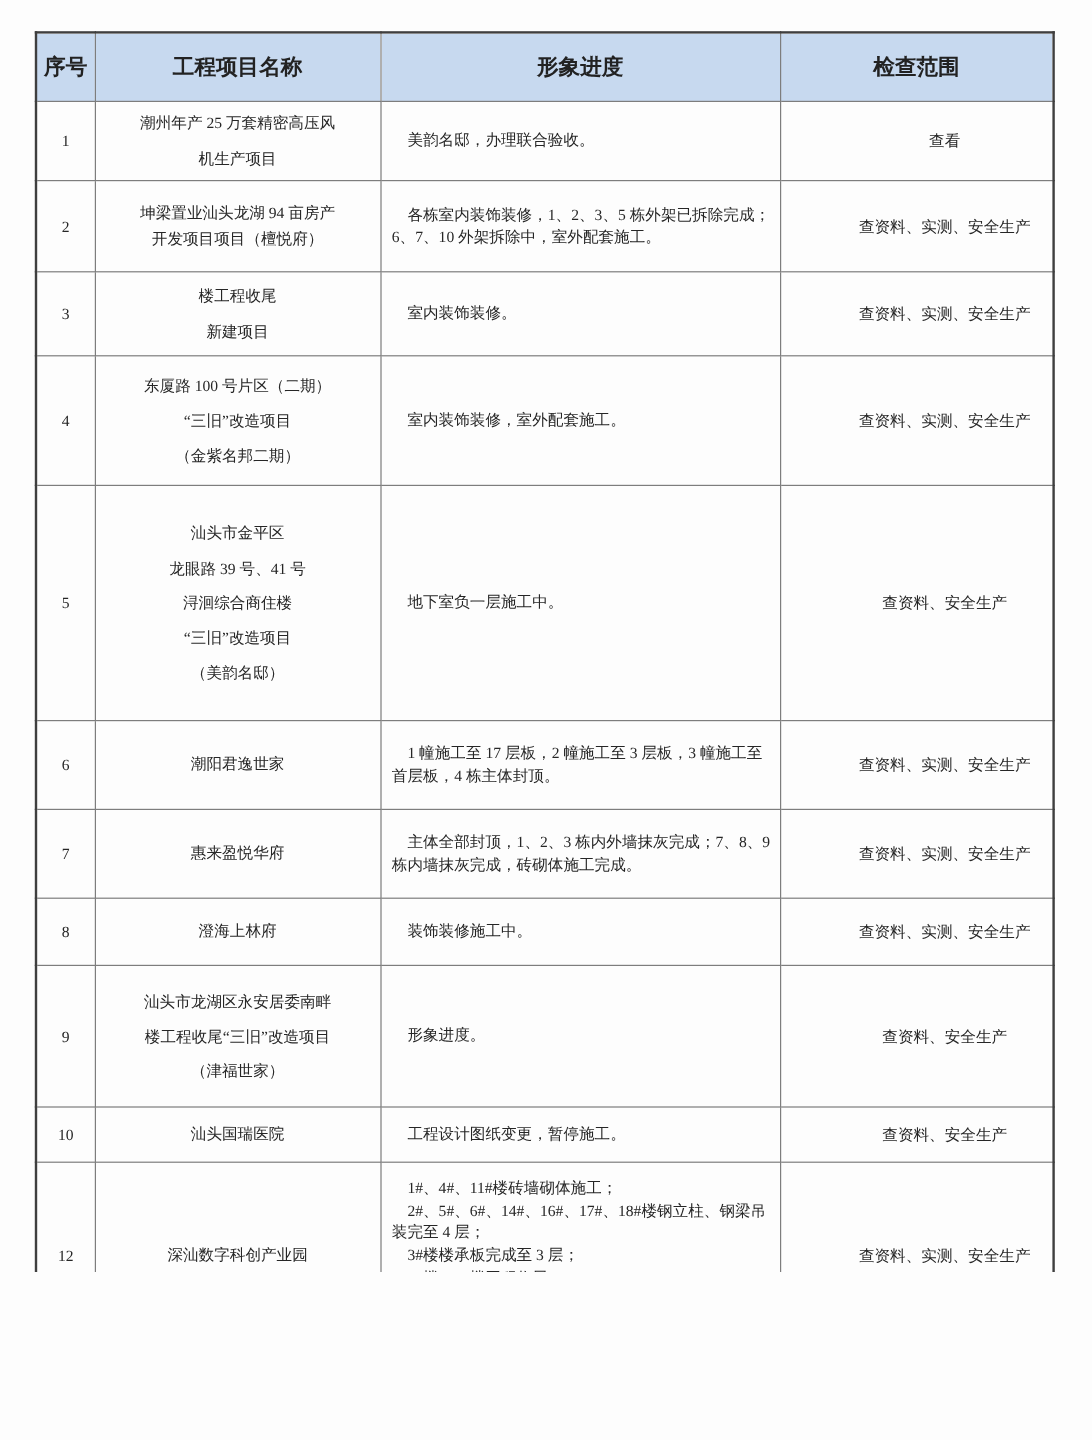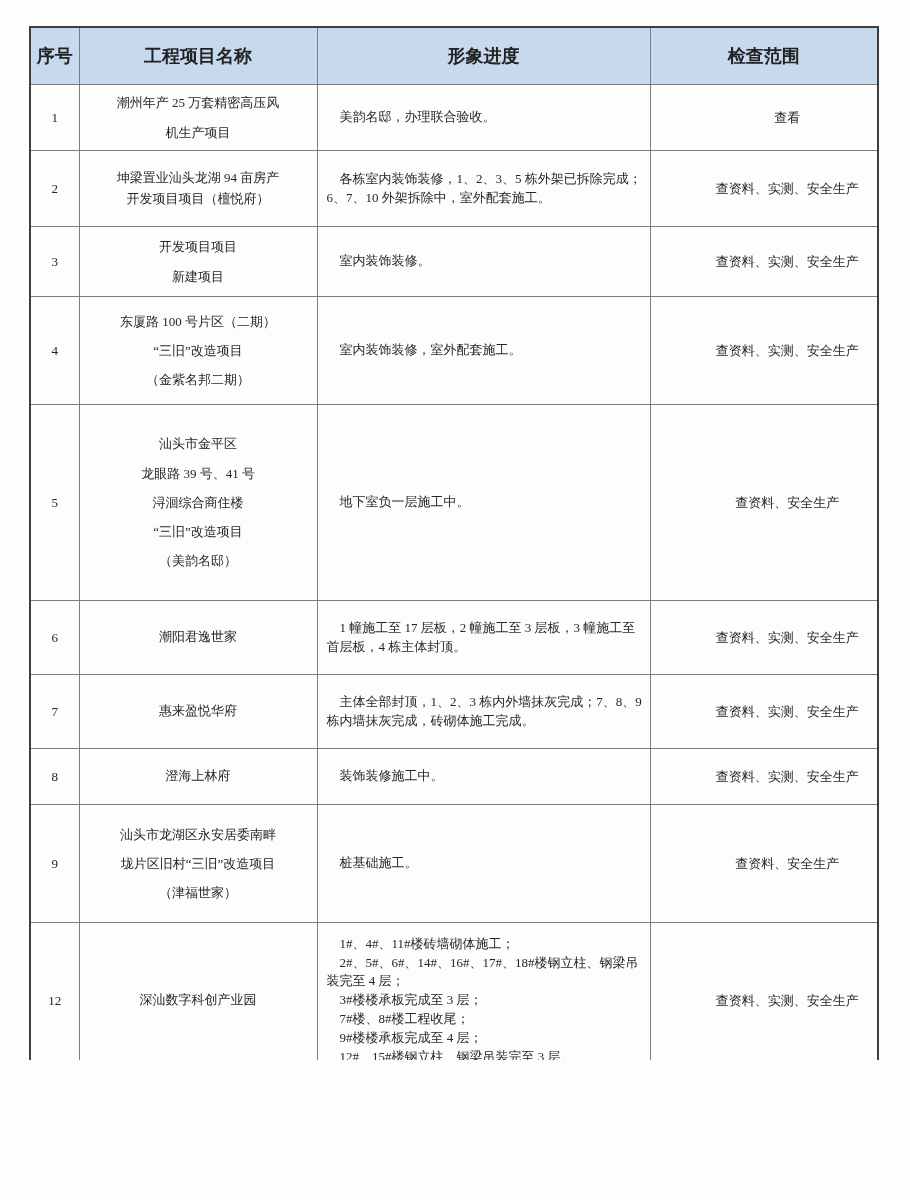--- a/index.html
+++ b/index.html
@@ -74,21 +74,21 @@
     <tr style="height:76px">
       <td class="c-num">2</td>
       <td class="c-name">坤梁置业汕头龙湖 94 亩房产
 开发项目项目（檀悦府）</td>
       <td class="c-prog">　各栋室内装饰装修，1、2、3、5 栋外架已拆除完成；6、7、10 外架拆除中，室外配套施工。</td>
       <td class="c-scope">查资料、实测、安全生产</td>
     </tr>
 
     <tr style="height:70px">
       <td class="c-num">3</td>
-      <td class="c-name spread">开发项目项目
+      <td class="c-name spread">楼工程收尾
 新建项目</td>
       <td class="c-prog">　室内装饰装修。</td>
       <td class="c-scope">查资料、实测、安全生产</td>
     </tr>
 
     <tr style="height:108px">
       <td class="c-num">4</td>
       <td class="c-name spread">东厦路 100 号片区（二期）
 “三旧”改造项目
 （金紫名邦二期）</td>
@@ -124,26 +124,32 @@
     <tr style="height:56px">
       <td class="c-num">8</td>
       <td class="c-name">澄海上林府</td>
       <td class="c-prog">　装饰装修施工中。</td>
       <td class="c-scope">查资料、实测、安全生产</td>
     </tr>
 
     <tr style="height:118px">
       <td class="c-num">9</td>
       <td class="c-name spread">汕头市龙湖区永安居委南畔
-垅片区旧村“三旧”改造项目
+楼工程收尾“三旧”改造项目
 （津福世家）</td>
-      <td class="c-prog">　桩基础施工。</td>
+      <td class="c-prog">　形象进度。</td>
       <td class="c-scope">查资料、安全生产</td>
     </tr>
 
+    <tr style="height:46px">
+      <td class="c-num">10</td>
+      <td class="c-name">汕头国瑞医院</td>
+      <td class="c-prog">　工程设计图纸变更，暂停施工。</td>
+      <td class="c-scope">查资料、安全生产</td>
+    </tr>
 
 
     <tr style="height:158px">
       <td class="c-num">12</td>
       <td class="c-name">深汕数字科创产业园</td>
       <td class="c-prog">　1#、4#、11#楼砖墙砌体施工；
 　2#、5#、6#、14#、16#、17#、18#楼钢立柱、钢梁吊装完至 4 层；
 　3#楼楼承板完成至 3 层；
 　7#楼、8#楼工程收尾；
 　9#楼楼承板完成至 4 层；

